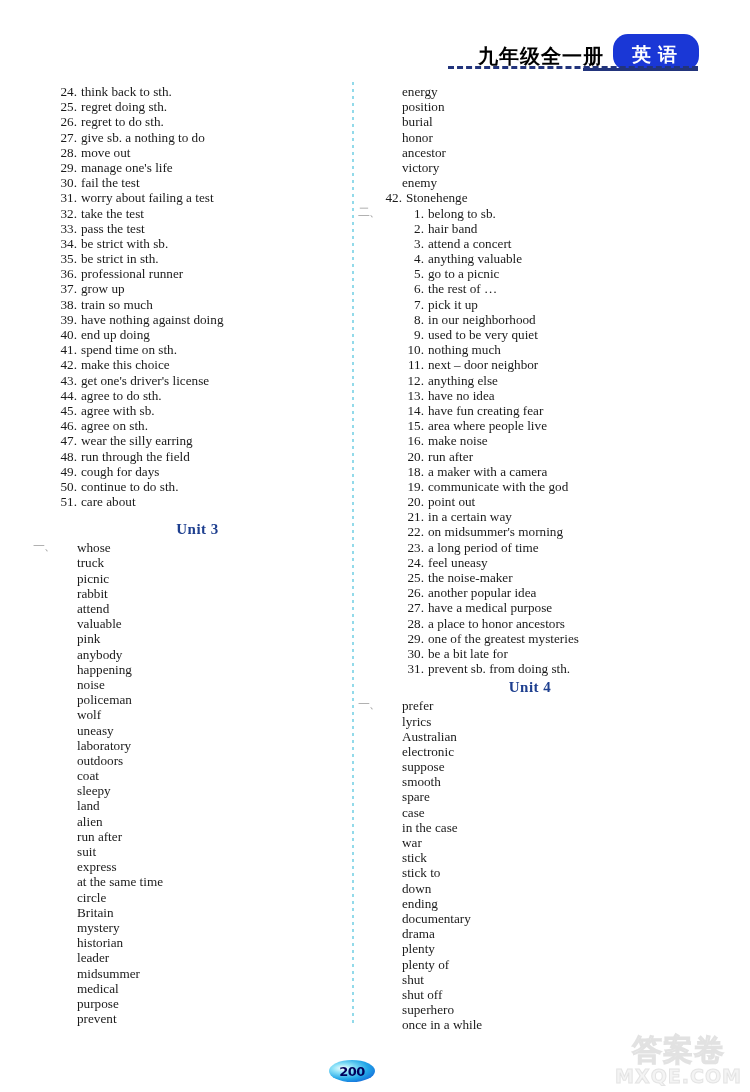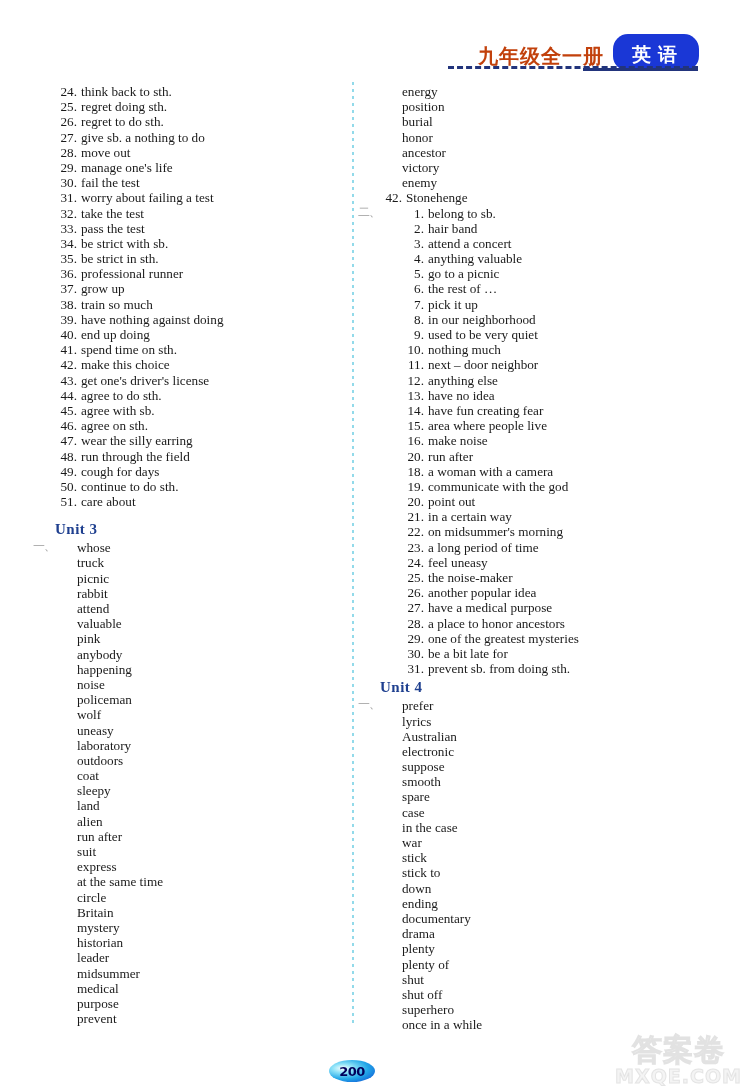--- a/index.html
+++ b/index.html
@@ -24,21 +24,21 @@
     right: 52px;
     display: flex;
     align-items: flex-end;
     height: 44px;
   }
   .header-title {
     font-family: "DejaVu Sans", sans-serif;
     font-weight: bold;
     font-size: 20px;
     letter-spacing: 1px;
-    color: #c2410c;
+    color: #000000;
     line-height: 1;
     padding: 0 10px 4px 0;
     white-space: nowrap;
   }
   .header-badge {
     background: #1a37d6;
     color: #ffffff;
     font-family: "DejaVu Sans", sans-serif;
     font-weight: bold;
     font-size: 19px;
@@ -130,21 +130,21 @@
     top: -1px;
     color: #9a9a9a;
     font-size: 12px;
     letter-spacing: -1px;
   }
   .marker-row .word,
   .marker-row .row { padding-left: 22px; }
 
   
   .unit {
-    text-align: left;
+    text-align: center;
     font-family: "Liberation Serif", serif;
     font-weight: bold;
     font-size: 15px;
     color: #1e3f8f;
     height: 22px;
     line-height: 22px;
     letter-spacing: .5px;
   }
   .unit .unit-num { font-weight: bold; }
 
@@ -454,21 +454,21 @@
           <div class="row">
             <span class="num">16.</span>
             <span class="txt">make noise</span>
           </div>
           <div class="row">
             <span class="num">20.</span>
             <span class="txt">run after</span>
           </div>
           <div class="row">
             <span class="num">18.</span>
-            <span class="txt">a woman with a camera</span>
+            <span class="txt">a maker with a camera</span>
           </div>
           <div class="row">
             <span class="num">19.</span>
             <span class="txt">communicate with the god</span>
           </div>
           <div class="row">
             <span class="num">20.</span>
             <span class="txt">point out</span>
           </div>
           <div class="row">

